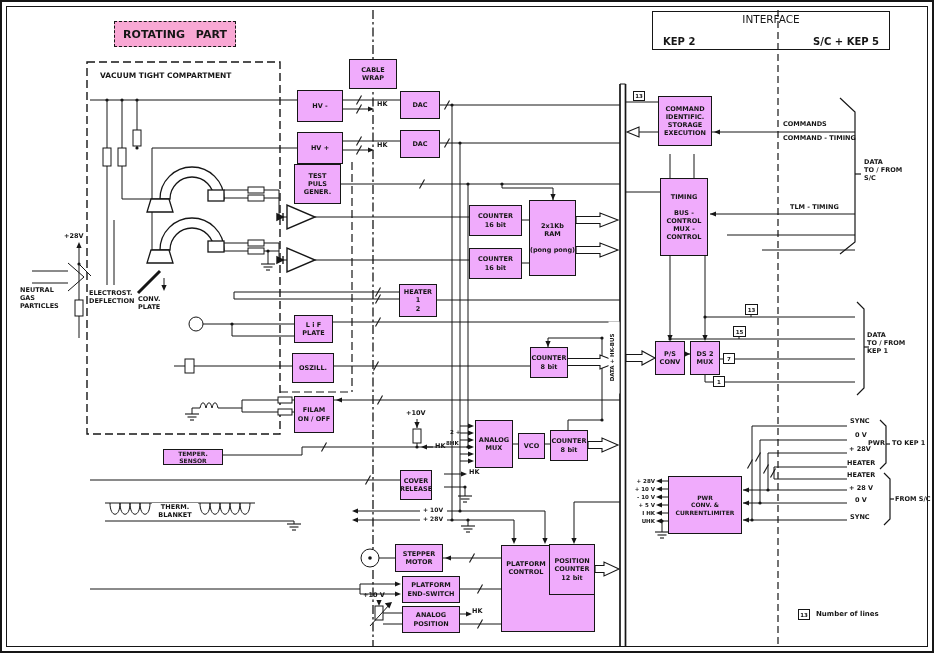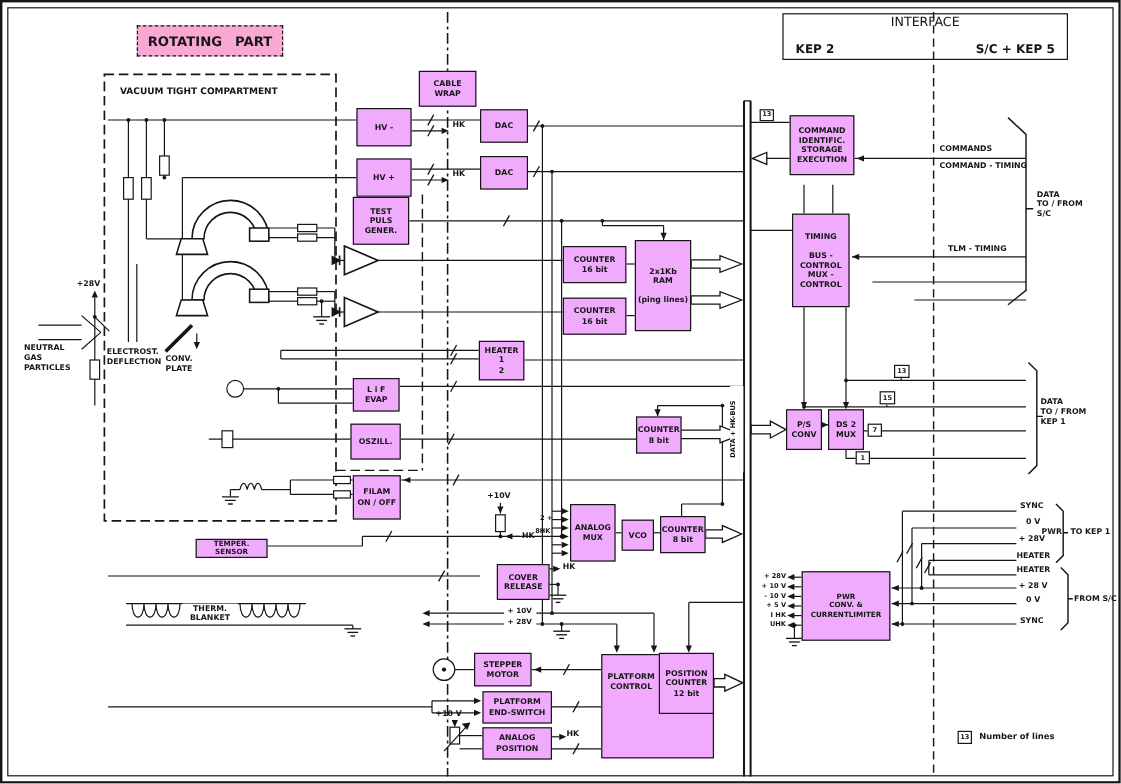--- a/index.html
+++ b/index.html
@@ -434,38 +434,38 @@
   <div class="blk" style="left:292px;top:162px;width:47px;height:40px">TEST
 PULS
 GENER.</div>
   <div class="blk" style="left:467px;top:203px;width:53px;height:31px">COUNTER
 16 bit</div>
   <div class="blk" style="left:467px;top:246px;width:53px;height:31px">COUNTER
 16 bit</div>
   <div class="blk" style="left:527px;top:198px;width:47px;height:76px">2x1Kb
 RAM
 
-(ping lines)</div>
+(pong pong)</div>
   <div class="blk" style="left:397px;top:282px;width:38px;height:33px">HEATER
 1
 2</div>
   <div class="blk" style="left:292px;top:313px;width:39px;height:28px">L i F
-EVAP</div>
+PLATE</div>
   <div class="blk" style="left:290px;top:351px;width:42px;height:30px">OSZILL.</div>
   <div class="blk" style="left:528px;top:345px;width:38px;height:31px">COUNTER
 8 bit</div>
   <div class="blk" style="left:292px;top:394px;width:40px;height:37px">FILAM
 ON / OFF</div>
   <div class="blk thin" style="left:161px;top:447px;width:60px;height:16px;font-size:6px">TEMPER. SENSOR</div>
   <div class="blk" style="left:473px;top:418px;width:38px;height:48px">ANALOG
 MUX</div>
   <div class="blk" style="left:516px;top:431px;width:27px;height:26px">VCO</div>
   <div class="blk" style="left:548px;top:428px;width:38px;height:31px">COUNTER
 8 bit</div>
-  <div class="blk" style="left:412px;top:468px;width:44px;height:30px">COVER
+  <div class="blk" style="left:398px;top:468px;width:32px;height:30px">COVER
 RELEASE</div>
   <div class="lbl" style="left:150px;top:501px;width:46px;text-align:center;background:#fff">THERM.
 BLANKET</div>
   <div class="blk" style="left:393px;top:542px;width:48px;height:28px">STEPPER
 MOTOR</div>
   <div class="blk" style="left:400px;top:574px;width:58px;height:27px">PLATFORM
 END-SWITCH</div>
   <div class="blk" style="left:400px;top:604px;width:58px;height:27px">ANALOG
 POSITION</div>
   <div class="blk" style="left:499px;top:543px;width:94px;height:87px"></div>

